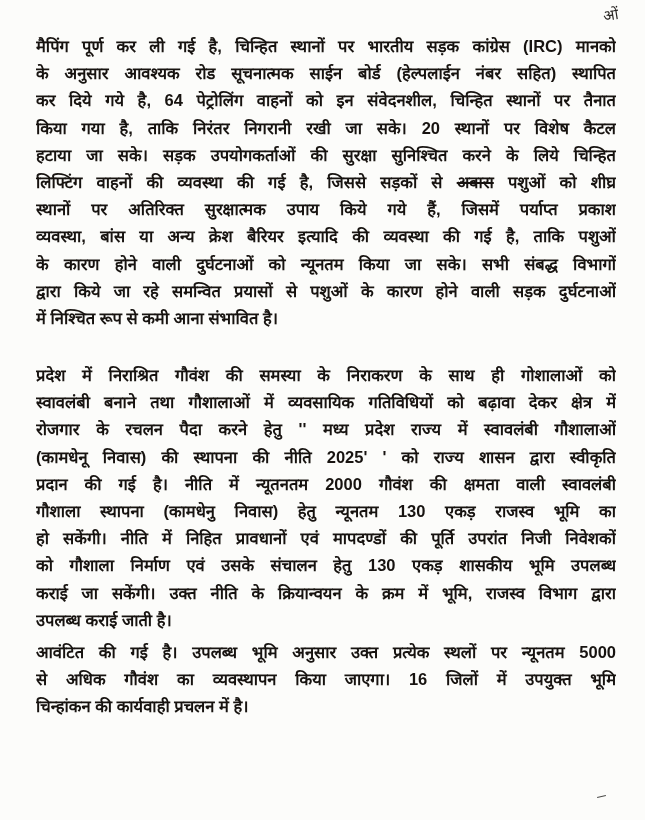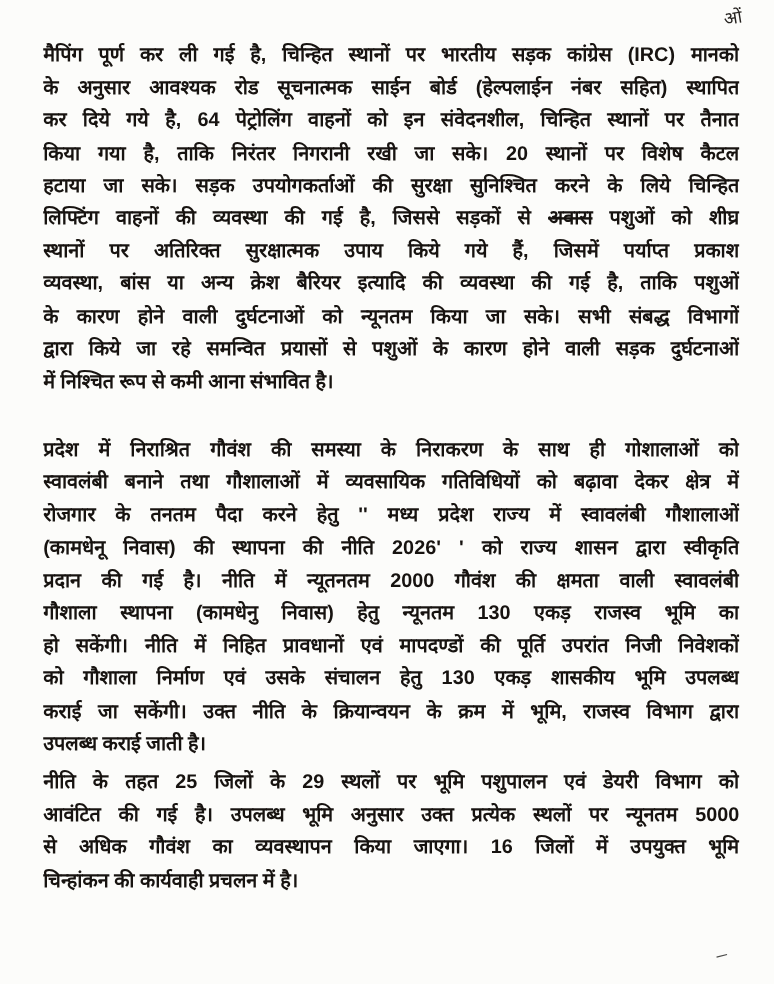--- a/index.html
+++ b/index.html
@@ -96,32 +96,31 @@
       <div class="line">स्थानों पर अतिरिक्त सुरक्षात्मक उपाय किये गये हैं, जिसमें पर्याप्त प्रकाश</div>
       <div class="line">व्यवस्था, बांस या अन्य क्रेश बैरियर इत्यादि की व्यवस्था की गई है, ताकि पशुओं</div>
       <div class="line">के कारण होने वाली दुर्घटनाओं को न्यूनतम किया जा सके। सभी संबद्ध विभागों</div>
       <div class="line">द्वारा किये जा रहे समन्वित प्रयासों से पशुओं के कारण होने वाली सड़क दुर्घटनाओं</div>
       <div class="line para-end">में निश्चित रूप से कमी आना संभावित है।</div>
     </div>
 
     <div class="para gap-large">
       <div class="line">प्रदेश में निराश्रित गौवंश की समस्या के निराकरण के साथ ही गोशालाओं को</div>
       <div class="line">स्वावलंबी बनाने तथा गौशालाओं में व्यवसायिक गतिविधियों को बढ़ावा देकर क्षेत्र में</div>
-      <div class="line">रोजगार के तनतम पैदा करने हेतु  '' मध्य प्रदेश राज्य  में स्वावलंबी गौशालाओं</div>
-      <div class="line">(कामधेनू निवास) की स्थापना की नीति 2026' '  को राज्य शासन द्वारा स्वीकृति</div>
+      <div class="line">रोजगार के रचलन पैदा करने हेतु  '' मध्य प्रदेश राज्य  में स्वावलंबी गौशालाओं</div>
+      <div class="line">(कामधेनू निवास) की स्थापना की नीति 2025' '  को राज्य शासन द्वारा स्वीकृति</div>
       <div class="line">प्रदान की गई है। नीति में न्यूतनतम 2000 गौवंश की क्षमता वाली स्वावलंबी</div>
       <div class="line">गौशाला स्थापना (कामधेनु निवास) हेतु न्यूनतम 130 एकड़ राजस्व भूमि का</div>
       <div class="line">हो सकेंगी। नीति में निहित प्रावधानों एवं मापदण्डों की पूर्ति उपरांत निजी निवेशकों</div>
       <div class="line">को गौशाला निर्माण एवं उसके संचालन हेतु 130 एकड़ शासकीय भूमि उपलब्ध</div>
       <div class="line">कराई जा सकेंगी। उक्त नीति के क्रियान्वयन के क्रम में भूमि, राजस्व विभाग द्वारा</div>
       <div class="line para-end">उपलब्ध कराई जाती है।</div>
     </div>
 
     <div class="para gap-small">
-      <div class="line">नीति के तहत 25 जिलों के 29 स्थलों पर भूमि पशुपालन एवं डेयरी विभाग को</div>
       <div class="line">आवंटित की गई है। उपलब्ध भूमि अनुसार उक्त प्रत्येक स्थलों पर न्यूनतम 5000</div>
       <div class="line">से अधिक गौवंश का व्यवस्थापन किया जाएगा। 16 जिलों में उपयुक्त भूमि</div>
       <div class="line para-end">चिन्हांकन की कार्यवाही प्रचलन में है।</div>
     </div>
 
   </div>
 
   <div class="stray-mark"></div>
 
 </div>

